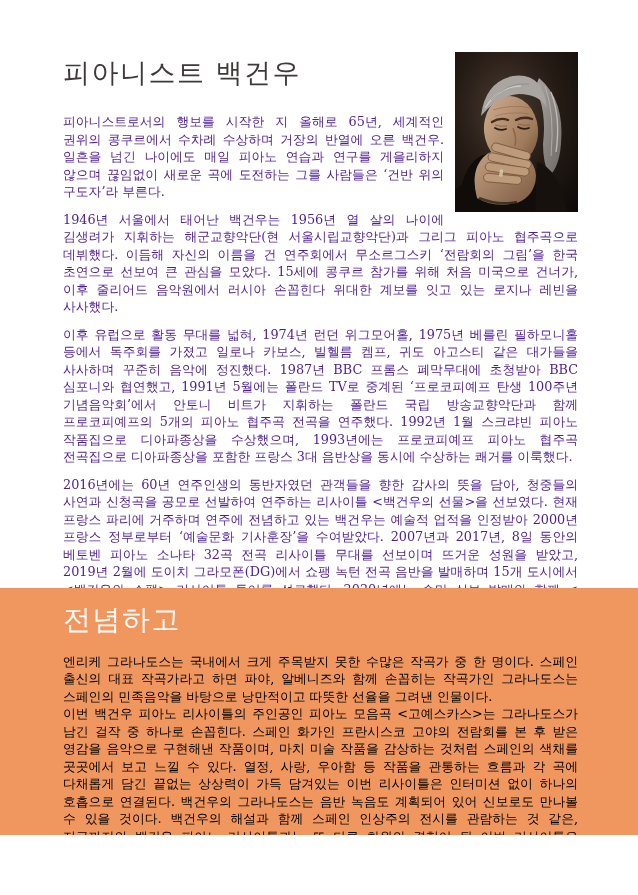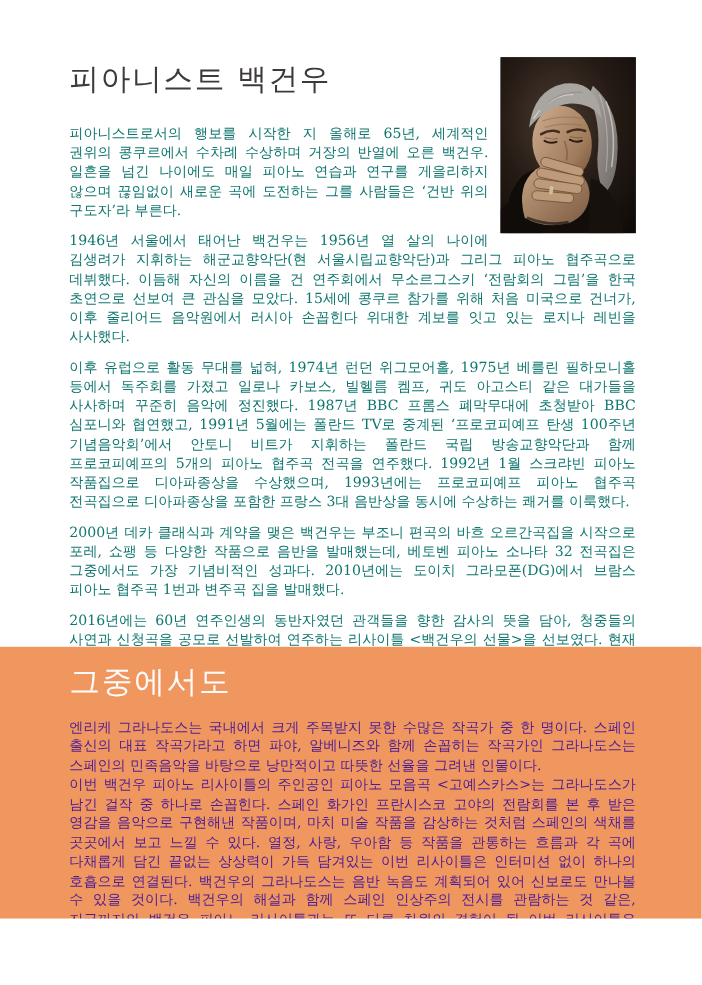--- a/index.html
+++ b/index.html
@@ -34,21 +34,21 @@
     font-size: 27px;
     font-weight: 400;
     letter-spacing: 1.5px;
     color: #3e3a39;
     margin: 5px 0 25px 0;
     line-height: 1.15;
   }
   .bio-section p {
     font-size: 12.8px;
     line-height: 17.5px;
-    color: #0f766e;
+    color: #4c1d95;
     text-align: justify;
     margin-bottom: 10px;
     word-break: keep-all;
   }
 
   
   .performance-section {
     height: 247px;
     background: #f0965f;
     padding: 15px 60px 0 63px;
@@ -58,21 +58,21 @@
     font-size: 28px;
     font-weight: 400;
     letter-spacing: 1.5px;
     color: #fdfbf9;
     margin: 0 0 16px 0;
     line-height: 1.2;
   }
   .performance-section p {
     font-size: 12.8px;
     line-height: 17.5px;
-    color: #4c1d95;
+    color: #000000;
     text-align: justify;
     margin: 0;
     word-break: keep-all;
   }
 </style>
 </head>
 <body>
 
 <div class="page">
 
@@ -147,23 +147,22 @@
 
         <path d="M24,146 Q44,154 62,150" stroke="#0e0906" stroke-width="2.5" fill="none" opacity="0.6"></path>
       </svg>
     </div>
 
     <h1 class="bio-title">피아니스트 백건우</h1>
 
     <p>피아니스트로서의 행보를 시작한 지 올해로 65년, 세계적인 권위의 콩쿠르에서 수차례 수상하며 거장의 반열에 오른 백건우. 일흔을 넘긴 나이에도 매일 피아노 연습과 연구를 게을리하지 않으며 끊임없이 새로운 곡에 도전하는 그를 사람들은 ‘건반 위의 구도자’라 부른다.</p>
     <p>1946년 서울에서 태어난 백건우는 1956년 열 살의 나이에 김생려가 지휘하는 해군교향악단(현 서울시립교향악단)과 그리그 피아노 협주곡으로 데뷔했다. 이듬해 자신의 이름을 건 연주회에서 무소르그스키 ‘전람회의 그림’을 한국 초연으로 선보여 큰 관심을 모았다. 15세에 콩쿠르 참가를 위해 처음 미국으로 건너가, 이후 줄리어드 음악원에서 러시아 손꼽힌다 위대한 계보를 잇고 있는 로지나 레빈을 사사했다.</p>
     <p>이후 유럽으로 활동 무대를 넓혀, 1974년 런던 위그모어홀, 1975년 베를린 필하모니홀 등에서 독주회를 가졌고 일로나 카보스, 빌헬름 켐프, 귀도 아고스티 같은 대가들을 사사하며 꾸준히 음악에 정진했다. 1987년 BBC 프롬스 폐막무대에 초청받아 BBC 심포니와 협연했고, 1991년 5월에는 폴란드 TV로 중계된 ‘프로코피예프 탄생 100주년 기념음악회’에서 안토니 비트가 지휘하는 폴란드 국립 방송교향악단과 함께 프로코피예프의 5개의 피아노 협주곡 전곡을 연주했다. 1992년 1월 스크랴빈 피아노 작품집으로 디아파종상을 수상했으며, 1993년에는 프로코피예프 피아노 협주곡 전곡집으로 디아파종상을 포함한 프랑스 3대 음반상을 동시에 수상하는 쾌거를 이룩했다.</p>
-    <p>2000년 데카 클래식과 계약을 맺은 백건우는 부조니 편곡의 바흐 오르간곡집을 시작으로 포레, 쇼팽 등 다양한 작품으로 음반을 발매했는데, 베토벤 피아노 소나타 32 전곡집은 그중에서도 가장 기념비적인 성과다. 2010년에는 도이치 그라모폰(DG)에서 브람스 피아노 협주곡 1번과 변주곡 집을 발매했다.</p>
     <p>2016년에는 60년 연주인생의 동반자였던 관객들을 향한 감사의 뜻을 담아, 청중들의 사연과 신청곡을 공모로 선발하여 연주하는 리사이틀 &lt;백건우의 선물&gt;을 선보였다. 현재 프랑스 파리에 거주하며 연주에 전념하고 있는 백건우는 예술적 업적을 인정받아 2000년 프랑스 정부로부터 ‘예술문화 기사훈장’을 수여받았다. 2007년과 2017년, 8일 동안의 베토벤 피아노 소나타 32곡 전곡 리사이틀 무대를 선보이며 뜨거운 성원을 받았고, 2019년 2월에 도이치 그라모폰(DG)에서 쇼팽 녹턴 전곡 음반을 발매하며 15개 도시에서 &lt;백건우와 쇼팽&gt; 리사이틀 투어를 성료했다. 2020년에는 슈만 신보 발매와 함께 &lt;백건우와 슈만&gt; 리사이틀 투어를 성공적으로 마쳤다.</p>
   </section>
 
   <section class="performance-section">
-    <h2 class="performance-title">그중에서도</h2>
+    <h2 class="performance-title">전념하고</h2>
     <p>엔리케 그라나도스는 국내에서 크게 주목받지 못한 수많은 작곡가 중 한 명이다. 스페인 출신의 대표 작곡가라고 하면 파야, 알베니즈와 함께 손꼽히는 작곡가인 그라나도스는 스페인의 민족음악을 바탕으로 낭만적이고 따뜻한 선율을 그려낸 인물이다.</p>
     <p>이번 백건우 피아노 리사이틀의 주인공인 피아노 모음곡 &lt;고예스카스&gt;는 그라나도스가 남긴 걸작 중 하나로 손꼽힌다. 스페인 화가인 프란시스코 고야의 전람회를 본 후 받은 영감을 음악으로 구현해낸 작품이며, 마치 미술 작품을 감상하는 것처럼 스페인의 색채를 곳곳에서 보고 느낄 수 있다. 열정, 사랑, 우아함 등 작품을 관통하는 흐름과 각 곡에 다채롭게 담긴 끝없는 상상력이 가득 담겨있는 이번 리사이틀은 인터미션 없이 하나의 호흡으로 연결된다. 백건우의 그라나도스는 음반 녹음도 계획되어 있어 신보로도 만나볼 수 있을 것이다. 백건우의 해설과 함께 스페인 인상주의 전시를 관람하는 것 같은, 지금까지의 백건우 피아노 리사이틀과는 또 다른 차원의 경험이 될 이번 리사이틀은 잠들어있는 이국적인 감수성을 자극하는 특별한 기회가 될 것이다.</p>
   </section>
 
 </div>
 
 </body></html>

